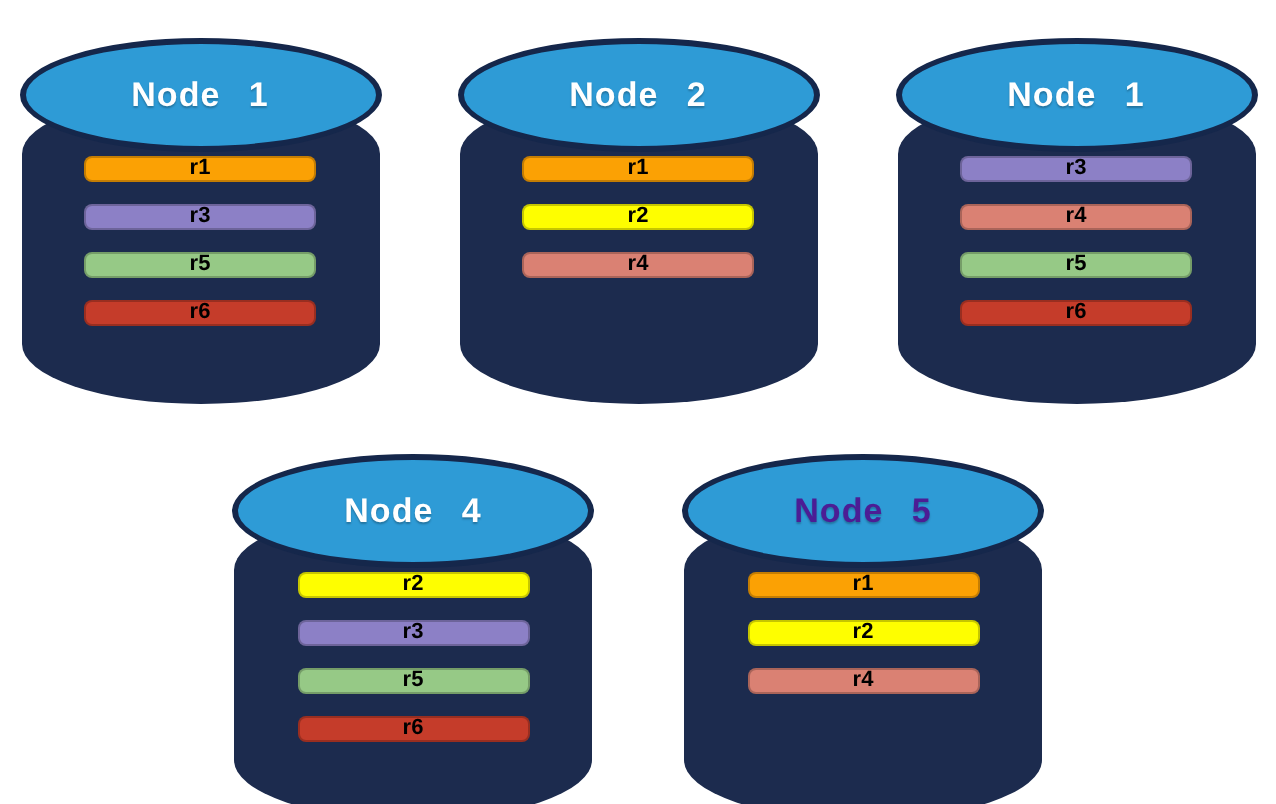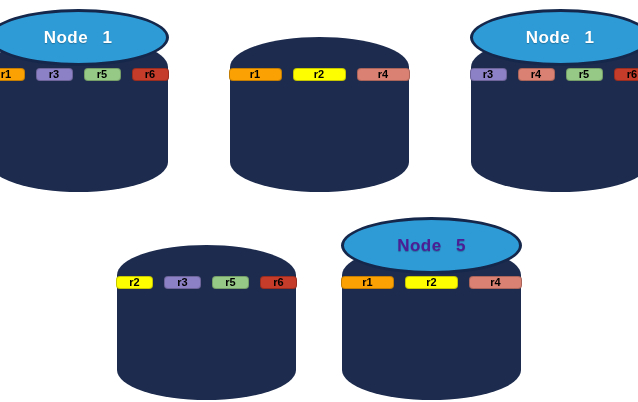--- a/index.html
+++ b/index.html
@@ -13,22 +13,22 @@
     width: 638px;
     height: 402px;
     background: #ffffff;
     overflow: hidden;
   }
   .row {
     display: flex;
     justify-content: center;
   }
   .row-top {
-    padding-top: 9px;
-    gap: 60px;
+    padding-top: 19px;
+    gap: 38px;
   }
   .row-bottom {
     margin-top: 25px;
     gap: 44px;
   }
   .cylinder {
     position: relative;
     width: 181px;
     height: 183px;
     flex: 0 0 auto;
@@ -62,21 +62,21 @@
     letter-spacing: 0.5px;
     word-spacing: 9px;
     text-shadow: 0 1px 1px rgba(0,0,0,0.25);
   }
   .bars {
     position: absolute;
     top: 59px;
     left: 0;
     right: 0;
     display: flex;
-    flex-direction: row;
+    flex-direction: column;
     align-items: center;
     gap: 11px;
     z-index: 3;
   }
   .bar {
     width: 116px;
     height: 13px;
     box-sizing: border-box;
     border: 1px solid rgba(0,0,0,0.22);
     border-radius: 4px;
@@ -101,20 +101,23 @@
     <div class="bars">
           <div class="bar" style="background: rgb(251, 161, 4); color: rgb(0, 0, 0);">r1</div>
           <div class="bar" style="background: rgb(140, 128, 198); color: rgb(0, 0, 0);">r3</div>
           <div class="bar" style="background: rgb(150, 201, 134); color: rgb(0, 0, 0);">r5</div>
           <div class="bar" style="background: rgb(197, 60, 42); color: rgb(0, 0, 0);">r6</div>
         </div>
   </div>
 
   <div class="cylinder">
     <div class="cyl-body" style="background: rgb(28, 43, 78);"></div>
+    <div class="cyl-top" style="background: rgb(46, 155, 214); border-color: rgb(21, 39, 75);">
+      <span class="node-label" style="color: rgb(255, 255, 255);">Node 2</span>
+    </div>
     <div class="bars">
           <div class="bar" style="background: rgb(251, 161, 4); color: rgb(0, 0, 0);">r1</div>
           <div class="bar" style="background: rgb(254, 254, 0); color: rgb(0, 0, 0);">r2</div>
           <div class="bar" style="background: rgb(218, 129, 115); color: rgb(0, 0, 0);">r4</div>
         </div>
   </div>
 
   <div class="cylinder">
     <div class="cyl-body" style="background: rgb(28, 43, 78);"></div>
     <div class="cyl-top" style="background: rgb(46, 155, 214); border-color: rgb(21, 39, 75);">
@@ -124,20 +127,23 @@
           <div class="bar" style="background: rgb(140, 128, 198); color: rgb(0, 0, 0);">r3</div>
           <div class="bar" style="background: rgb(218, 129, 115); color: rgb(0, 0, 0);">r4</div>
           <div class="bar" style="background: rgb(150, 201, 134); color: rgb(0, 0, 0);">r5</div>
           <div class="bar" style="background: rgb(197, 60, 42); color: rgb(0, 0, 0);">r6</div>
         </div>
   </div>
 </div>
   <div class="row row-bottom">
   <div class="cylinder">
     <div class="cyl-body" style="background: rgb(28, 43, 78);"></div>
+    <div class="cyl-top" style="background: rgb(46, 155, 214); border-color: rgb(21, 39, 75);">
+      <span class="node-label" style="color: rgb(255, 255, 255);">Node 4</span>
+    </div>
     <div class="bars">
           <div class="bar" style="background: rgb(254, 254, 0); color: rgb(0, 0, 0);">r2</div>
           <div class="bar" style="background: rgb(140, 128, 198); color: rgb(0, 0, 0);">r3</div>
           <div class="bar" style="background: rgb(150, 201, 134); color: rgb(0, 0, 0);">r5</div>
           <div class="bar" style="background: rgb(197, 60, 42); color: rgb(0, 0, 0);">r6</div>
         </div>
   </div>
 
   <div class="cylinder">
     <div class="cyl-body" style="background: rgb(28, 43, 78);"></div>

